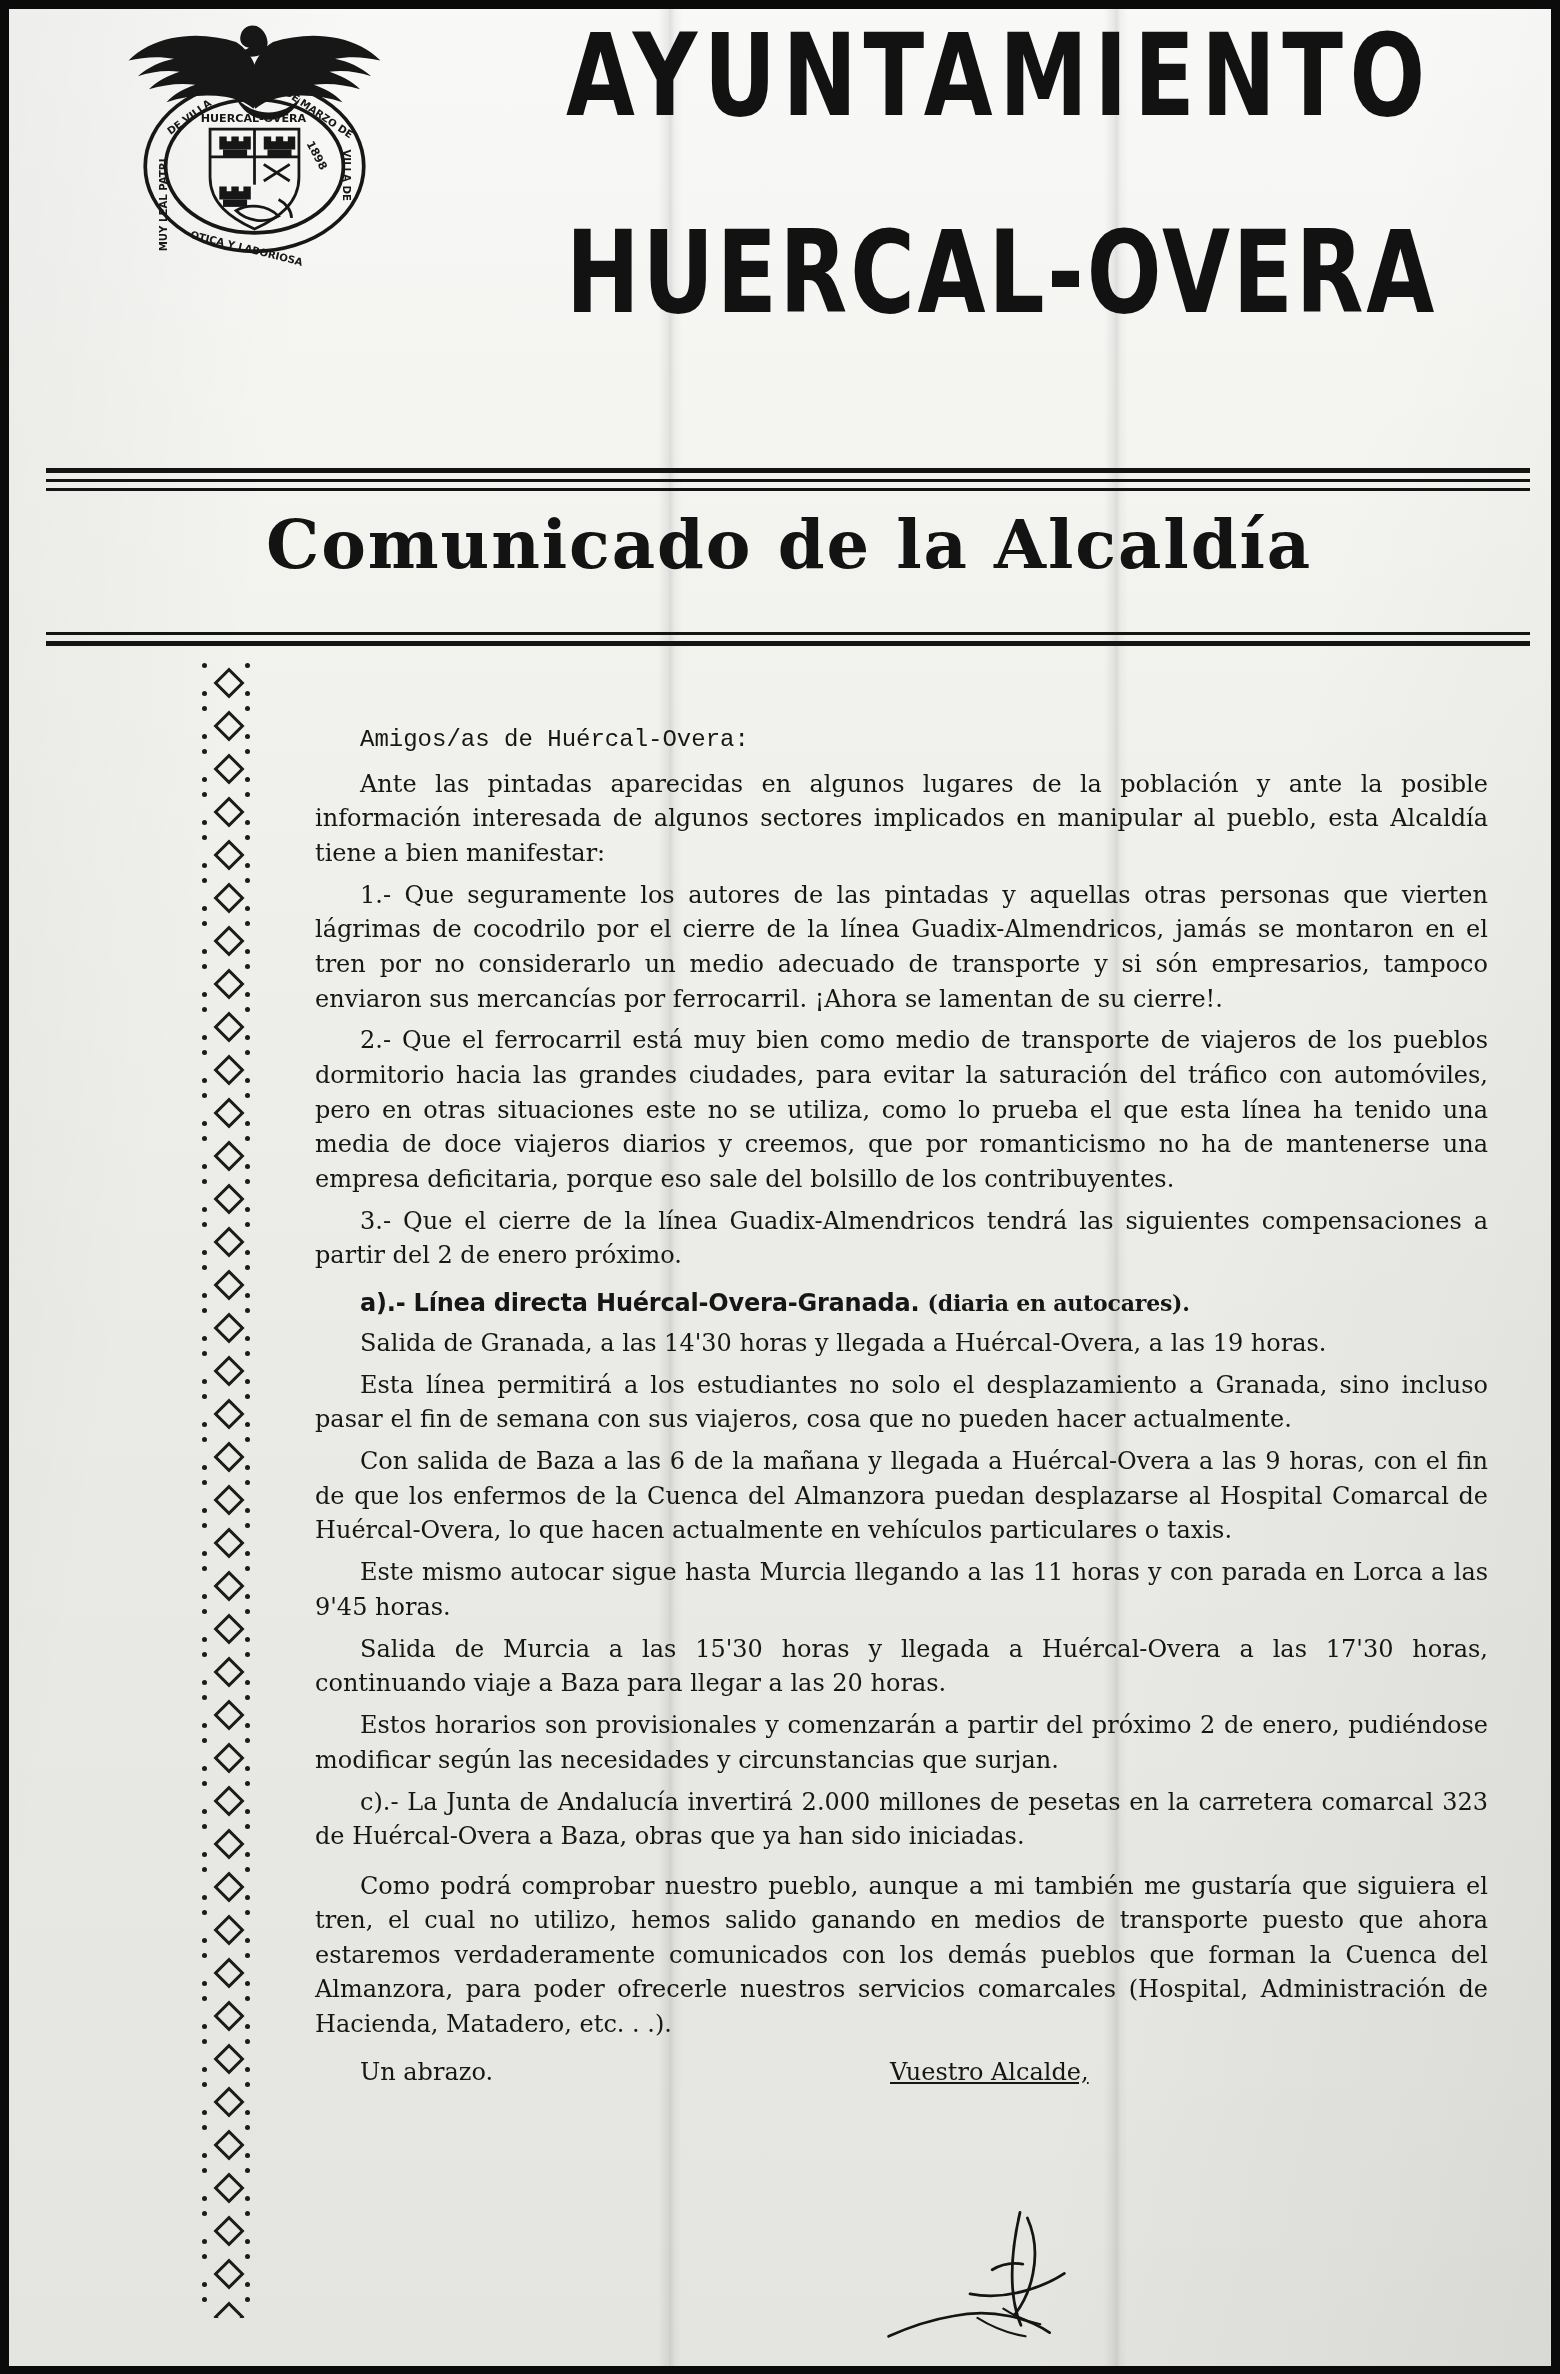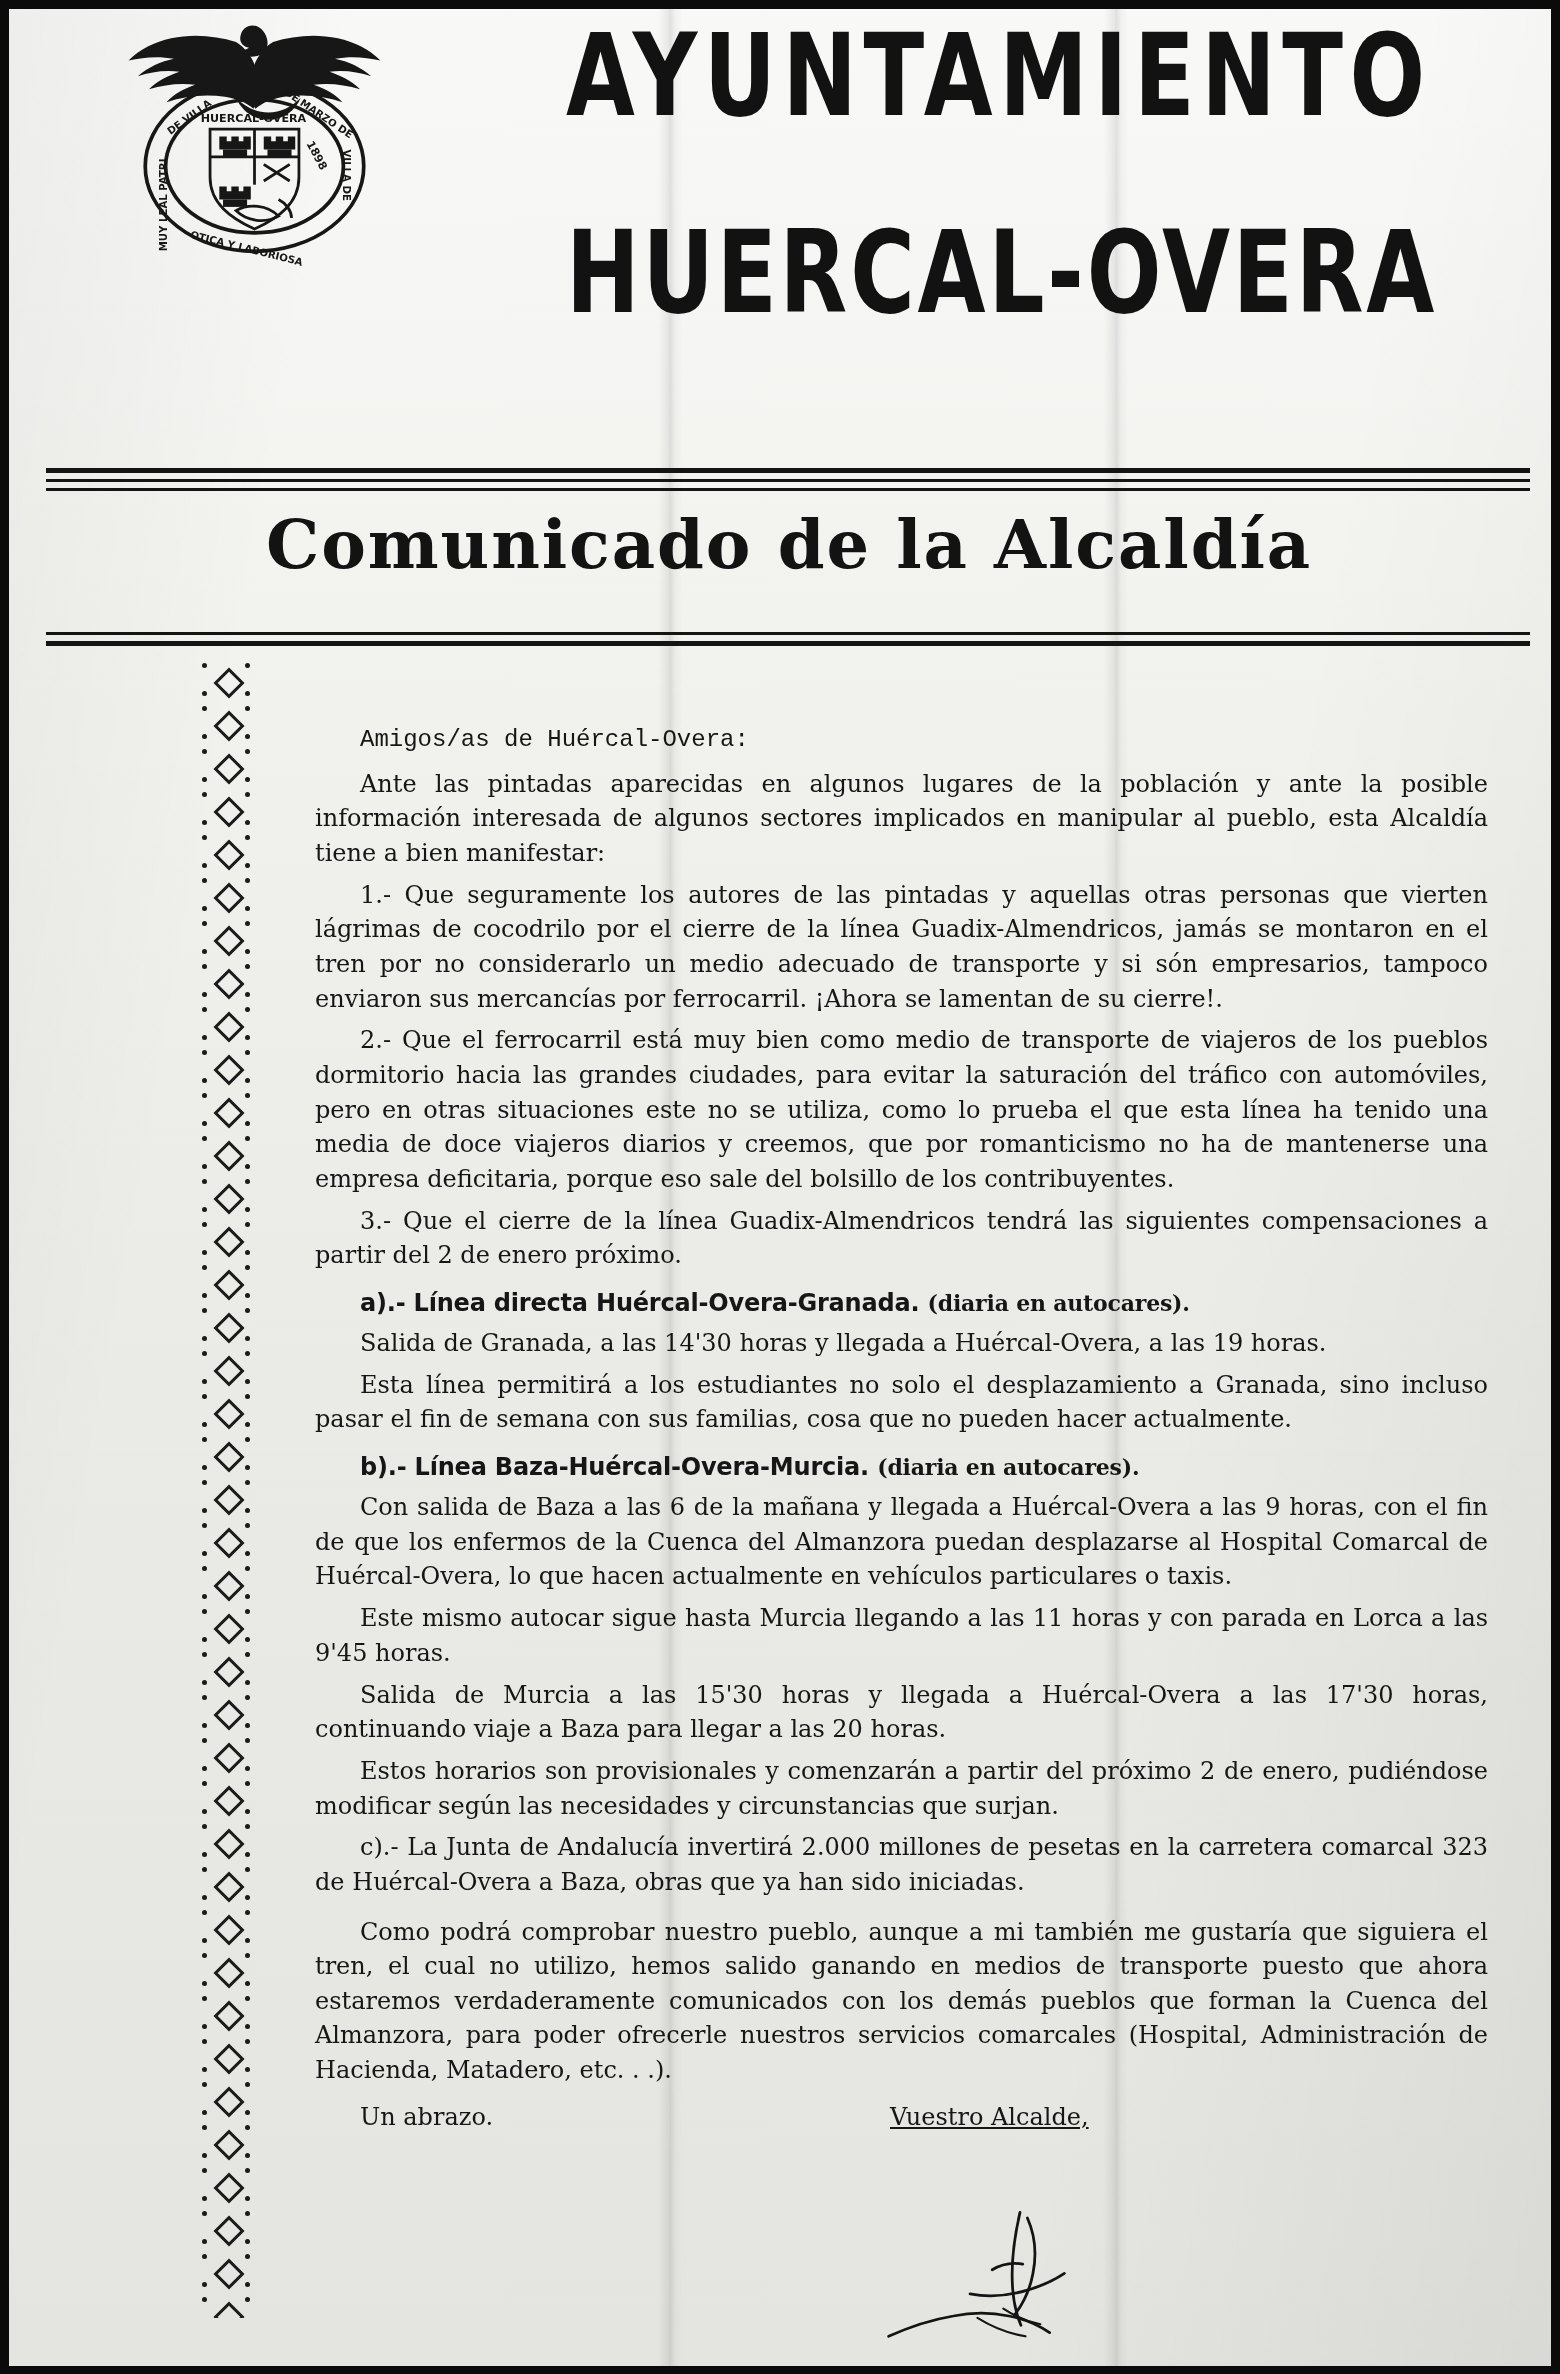--- a/index.html
+++ b/index.html
@@ -606,26 +606,22 @@
     <p class="ind">Ante las pintadas aparecidas en algunos lugares de la población y ante la posible información interesada de algunos sectores implicados en manipular al pueblo, esta Alcaldía tiene a bien manifestar:</p>
     <p class="ind">1.- Que seguramente los autores de las pintadas y aquellas otras personas que vierten lágrimas de cocodrilo por el cierre de la línea  Guadix-Almendricos,  jamás se montaron en el tren por no considerarlo un medio adecuado de transporte y si són  empresarios,  tampoco enviaron sus mercancías por ferrocarril.  ¡Ahora se lamentan de su cierre!.</p>
     <p class="ind">2.- Que el ferrocarril está muy bien  como medio de transporte  de viajeros de los  pueblos dormitorio hacia las grandes ciudades, para evitar la saturación del tráfico con automóviles, pero en otras situaciones este no se  utiliza,  como lo prueba el que esta línea ha tenido una media de doce viajeros diarios y creemos, que por romanticismo no ha de mantenerse una empresa deficitaria, porque eso sale del bolsillo de los contribuyentes.</p>
     <p class="ind">3.- Que el cierre de la línea  Guadix-Almendricos  tendrá las siguientes compensaciones a partir del 2 de enero próximo.</p>
 
     <p class="heading-line">
       <span>a).- Línea directa Huércal-Overa-Granada.</span>
       <span class="norm">(diaria en autocares).</span>
     </p>
     <p class="ind">Salida de Granada, a las 14'30 horas y llegada a Huércal-Overa, a las 19 horas.</p>
-    <p class="ind">Esta línea permitirá a los estudiantes no  solo el  desplazamiento a Granada,  sino incluso pasar el fin de semana con sus familias, cosa que no pueden hacer actualmente.</p>
-
-    <p class="heading-line">
-      <span>b).- Línea Baza-Huércal-Overa-Murcia.</span>
-      <span class="norm">(diaria en autocares).</span>
-    </p>
+    <p class="ind">Esta línea permitirá a los estudiantes no  solo el  desplazamiento a Granada,  sino incluso pasar el fin de semana con sus viajeros, cosa que no pueden hacer actualmente.</p>
+
     <p class="ind">Con salida de Baza a las 6 de la mañana y llegada a  Huércal-Overa a las 9 horas,  con el fin de que los enfermos de la Cuenca del Almanzora puedan  desplazarse al Hospital  Comarcal de Huércal-Overa, lo que hacen actualmente en vehículos particulares o taxis.</p>
     <p class="ind">Este mismo autocar sigue hasta Murcia llegando a las  11  horas y con parada en Lorca a las 9'45 horas.</p>
     <p class="ind">Salida de Murcia a las 15'30 horas y llegada a Huércal-Overa a las 17'30 horas, continuando viaje a Baza para llegar a las 20 horas.</p>
     <p class="ind">Estos horarios son provisionales y  comenzarán a partir del próximo 2 de enero,  pudiéndose modificar según las necesidades y circunstancias que surjan.</p>
 
     <p class="ind">c).- La Junta de Andalucía invertirá 2.000 millones de pesetas en la carretera comarcal 323 de Huércal-Overa a Baza, obras que ya han sido iniciadas.</p>
 
     <p class="closing">Como podrá comprobar nuestro pueblo, aunque a mi también me gustaría que siguiera el tren, el cual no utilizo, hemos salido  ganando en medios de transporte puesto que ahora estaremos verdaderamente comunicados con los demás  pueblos que forman la Cuenca del Almanzora, para poder ofrecerle nuestros servicios comarcales (Hospital,  Administración de Hacienda, Matadero, etc. . .).</p>
 
     <div class="signoff-row">

